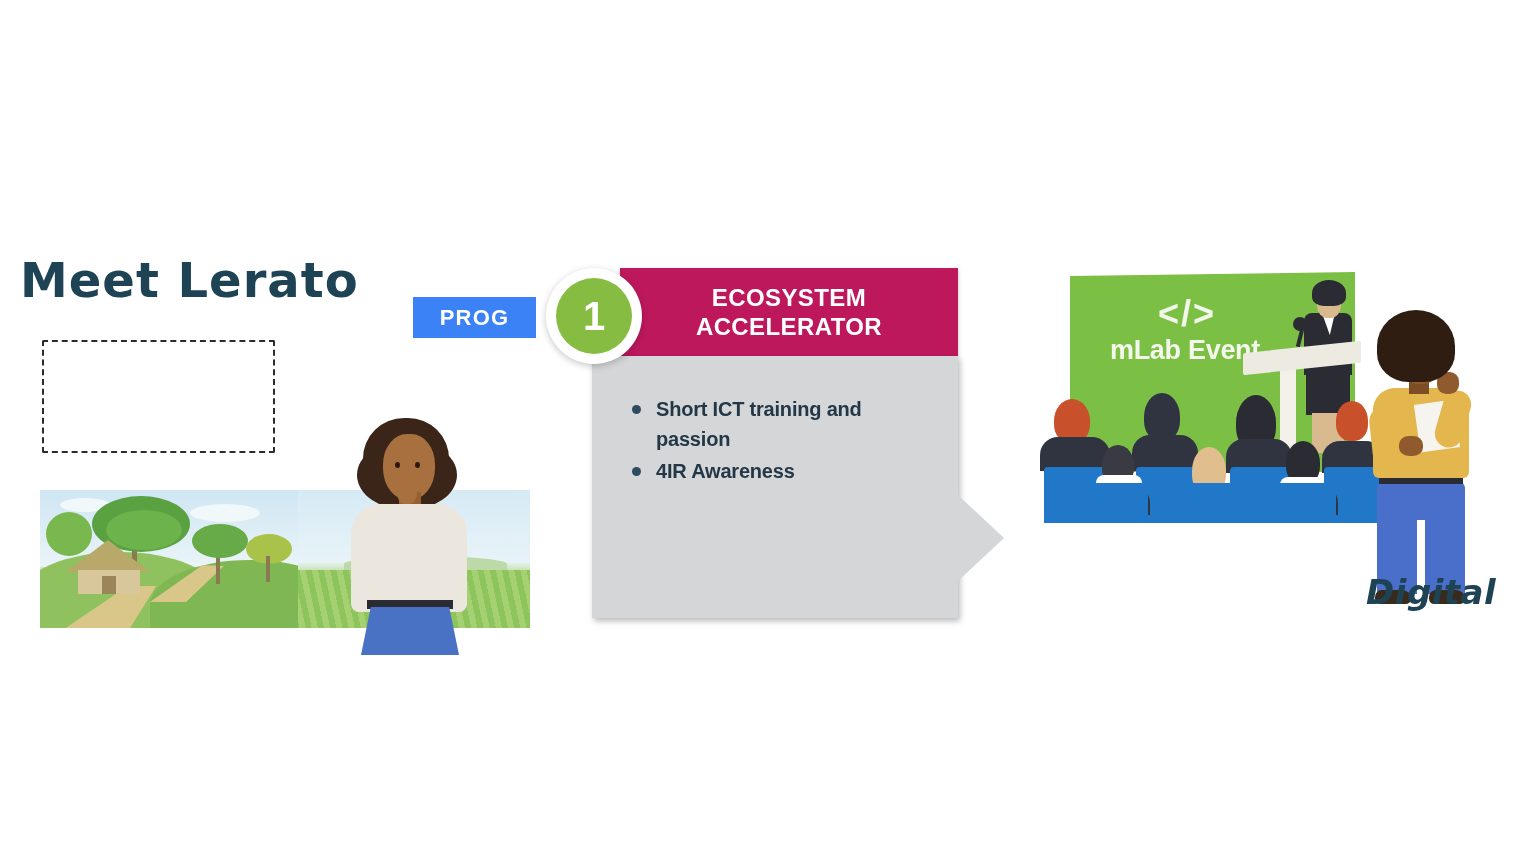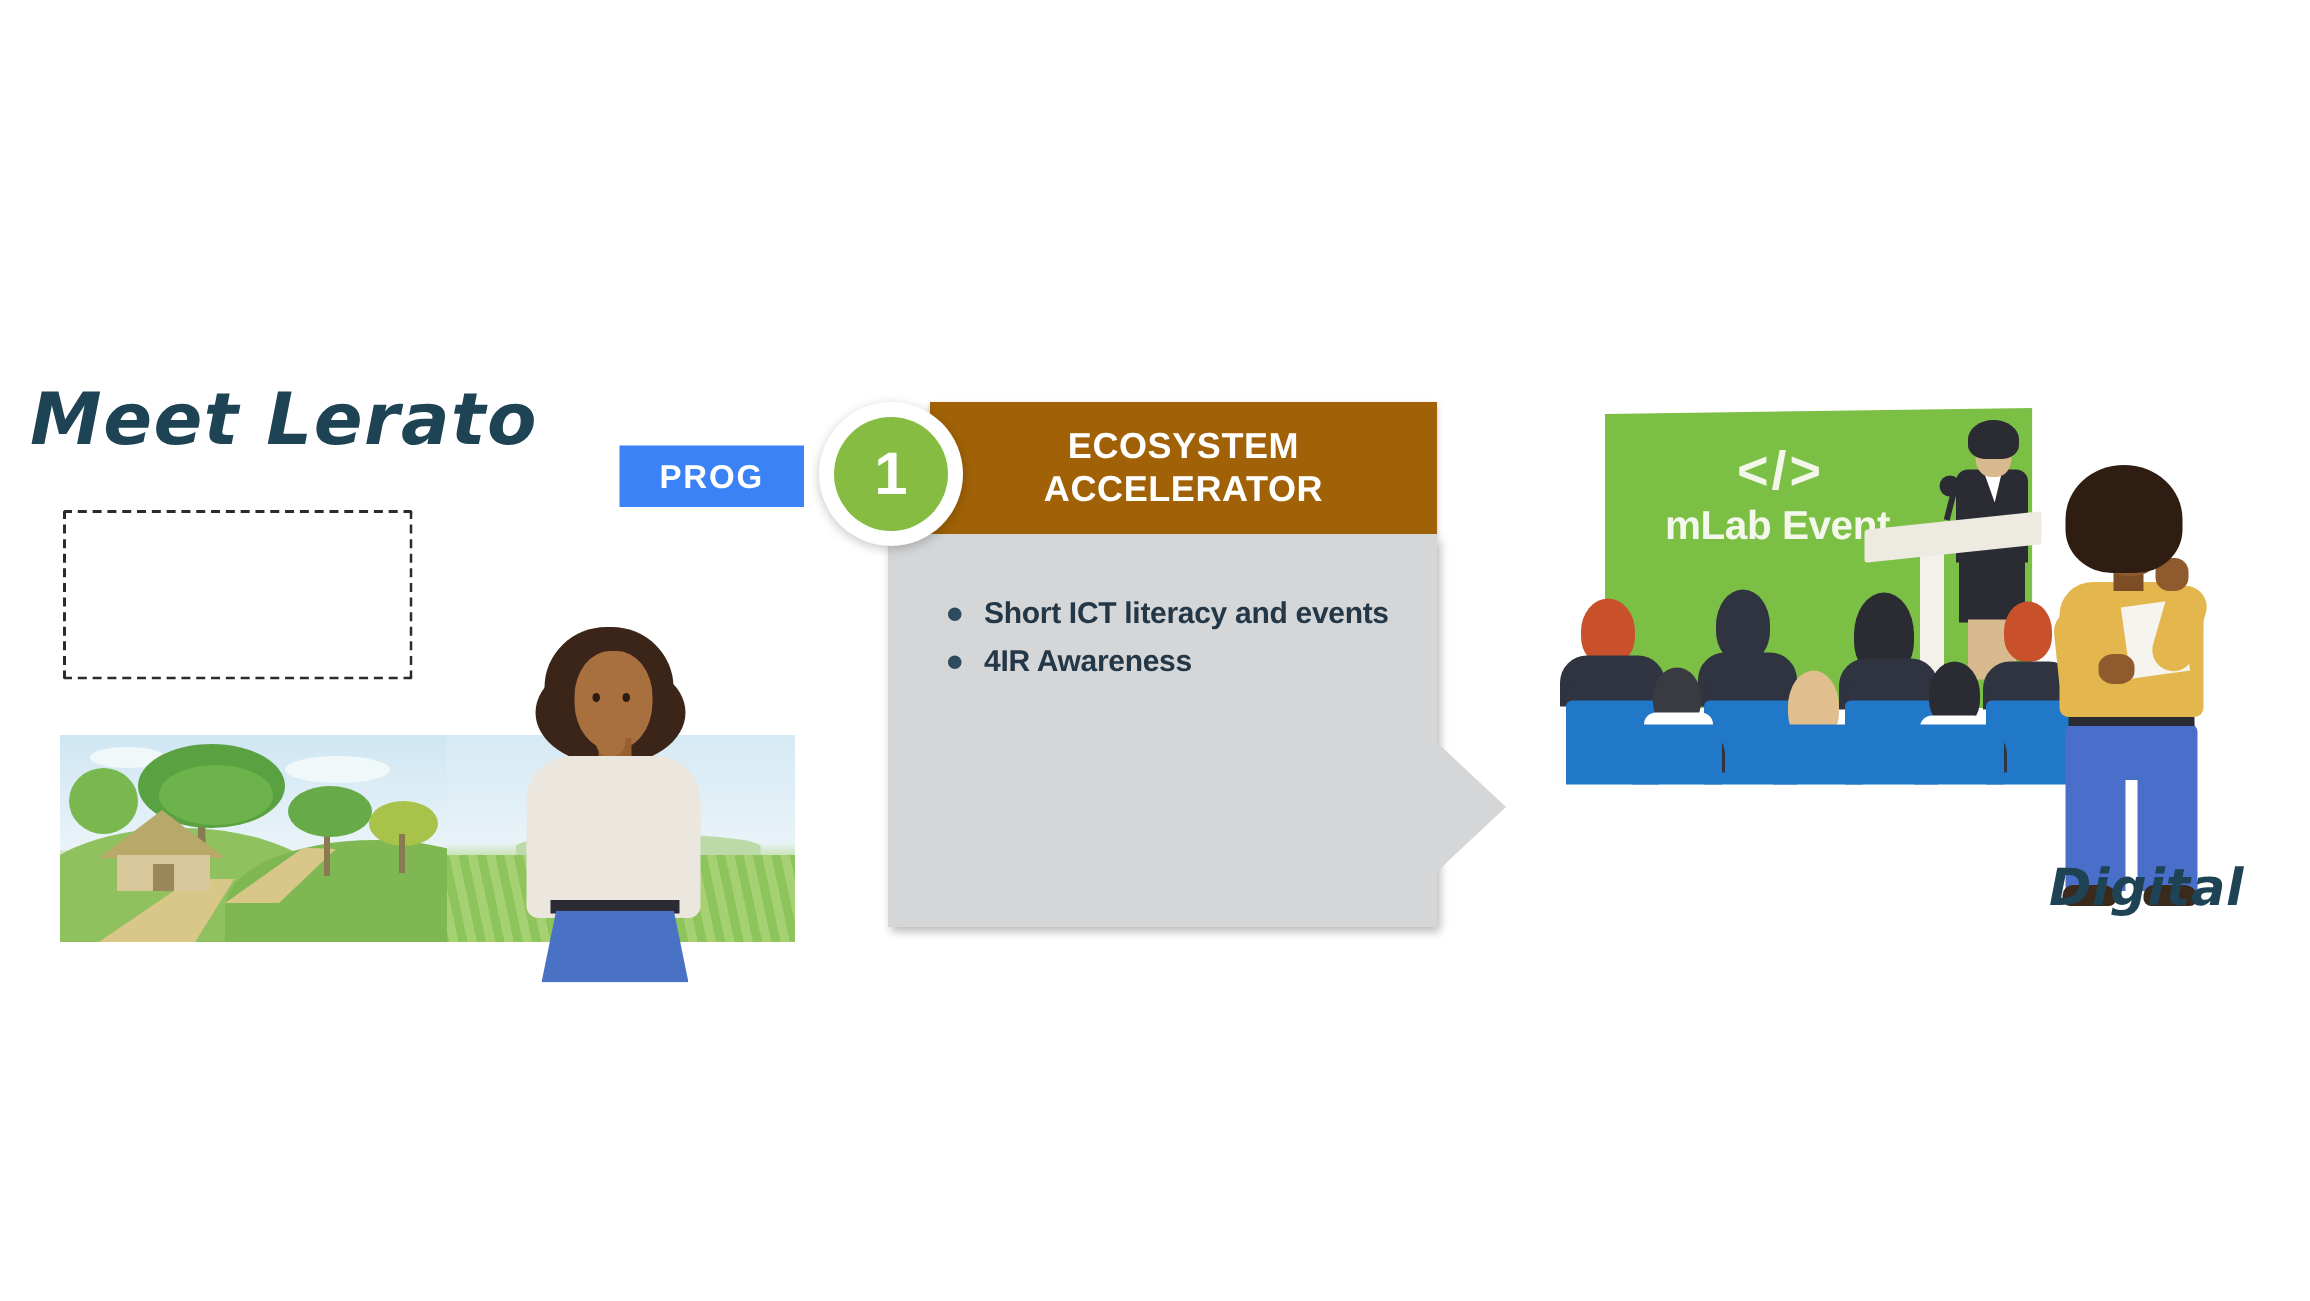--- a/index.html
+++ b/index.html
@@ -18,21 +18,20 @@
   }
 
   
   #meet-title {
     position: absolute;
     left: 20px;
     top: 252px;
     font-family: "DejaVu Sans", sans-serif;
     font-size: 48px;
     font-weight: 700;
-    font-style: italic;
     letter-spacing: 1px;
     color: #1D4355;
     white-space: nowrap;
   }
   #persona-box {
     position: absolute;
     left: 42px;
     top: 340px;
     width: 233px;
     height: 113px;
@@ -103,21 +102,21 @@
   .w-arm { position:absolute; background:#ebe6de; border-radius:20px; }
   .w-hand { position:absolute; background:#a9703f; border-radius:40%; }
   .w-belt { position:absolute; left:22px; top:182px; width:86px; height:9px; background:#2b2b33; }
   .w-skirt { position:absolute; left:16px; top:189px; width:98px; height:48px;
     background:#4a72c4; clip-path: polygon(10% 0%, 90% 0%, 100% 100%, 0% 100%); }
 
   
   #card { position:absolute; left:592px; top:268px; width:366px; height:350px; }
   #card-header {
     position:absolute; left:28px; top:0; width:338px; height:88px;
-    background:#a16207; color:#ffffff;
+    background:#be185d; color:#ffffff;
     display:flex; align-items:center; justify-content:center; text-align:center;
     box-shadow: 0 2px 4px rgba(0,0,0,.25);
   }
   #card-header-text {
     font-size: 24px; font-weight: 700; line-height: 1.22; letter-spacing: .4px;
   }
   #card-body {
     position:absolute; left:0; top:88px; width:366px; height:262px;
     background:#D4D6D8; box-shadow: 2px 3px 6px rgba(0,0,0,.28);
   }
@@ -291,21 +290,21 @@
 
   <div id="card">
     <div id="card-header">
       <div id="card-header-text">
         <span>ECOSYSTEM</span><br>
         <span>ACCELERATOR</span>
       </div>
     </div>
     <div id="card-body">
       <ul id="bullets">
-        <li>Short ICT literacy and events</li>
+        <li>Short ICT training and passion</li>
         <li>4IR Awareness</li>
       </ul>
     </div>
   </div>
   <div id="card-tail"></div>
 
   <div id="prog-badge">PROG</div>
   <div id="num-ring"></div>
   <div id="num-circle">1</div>
 

